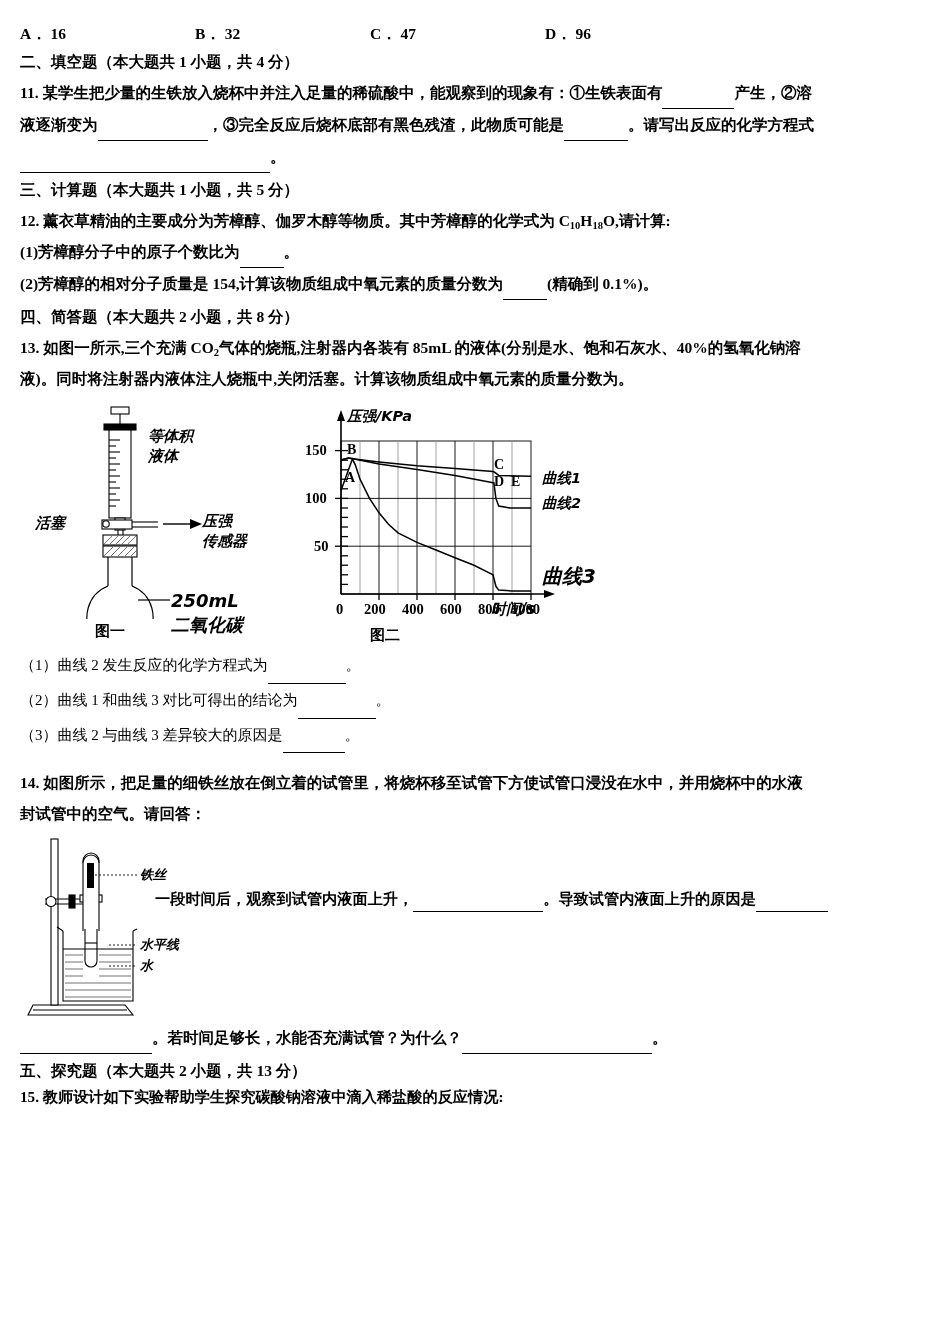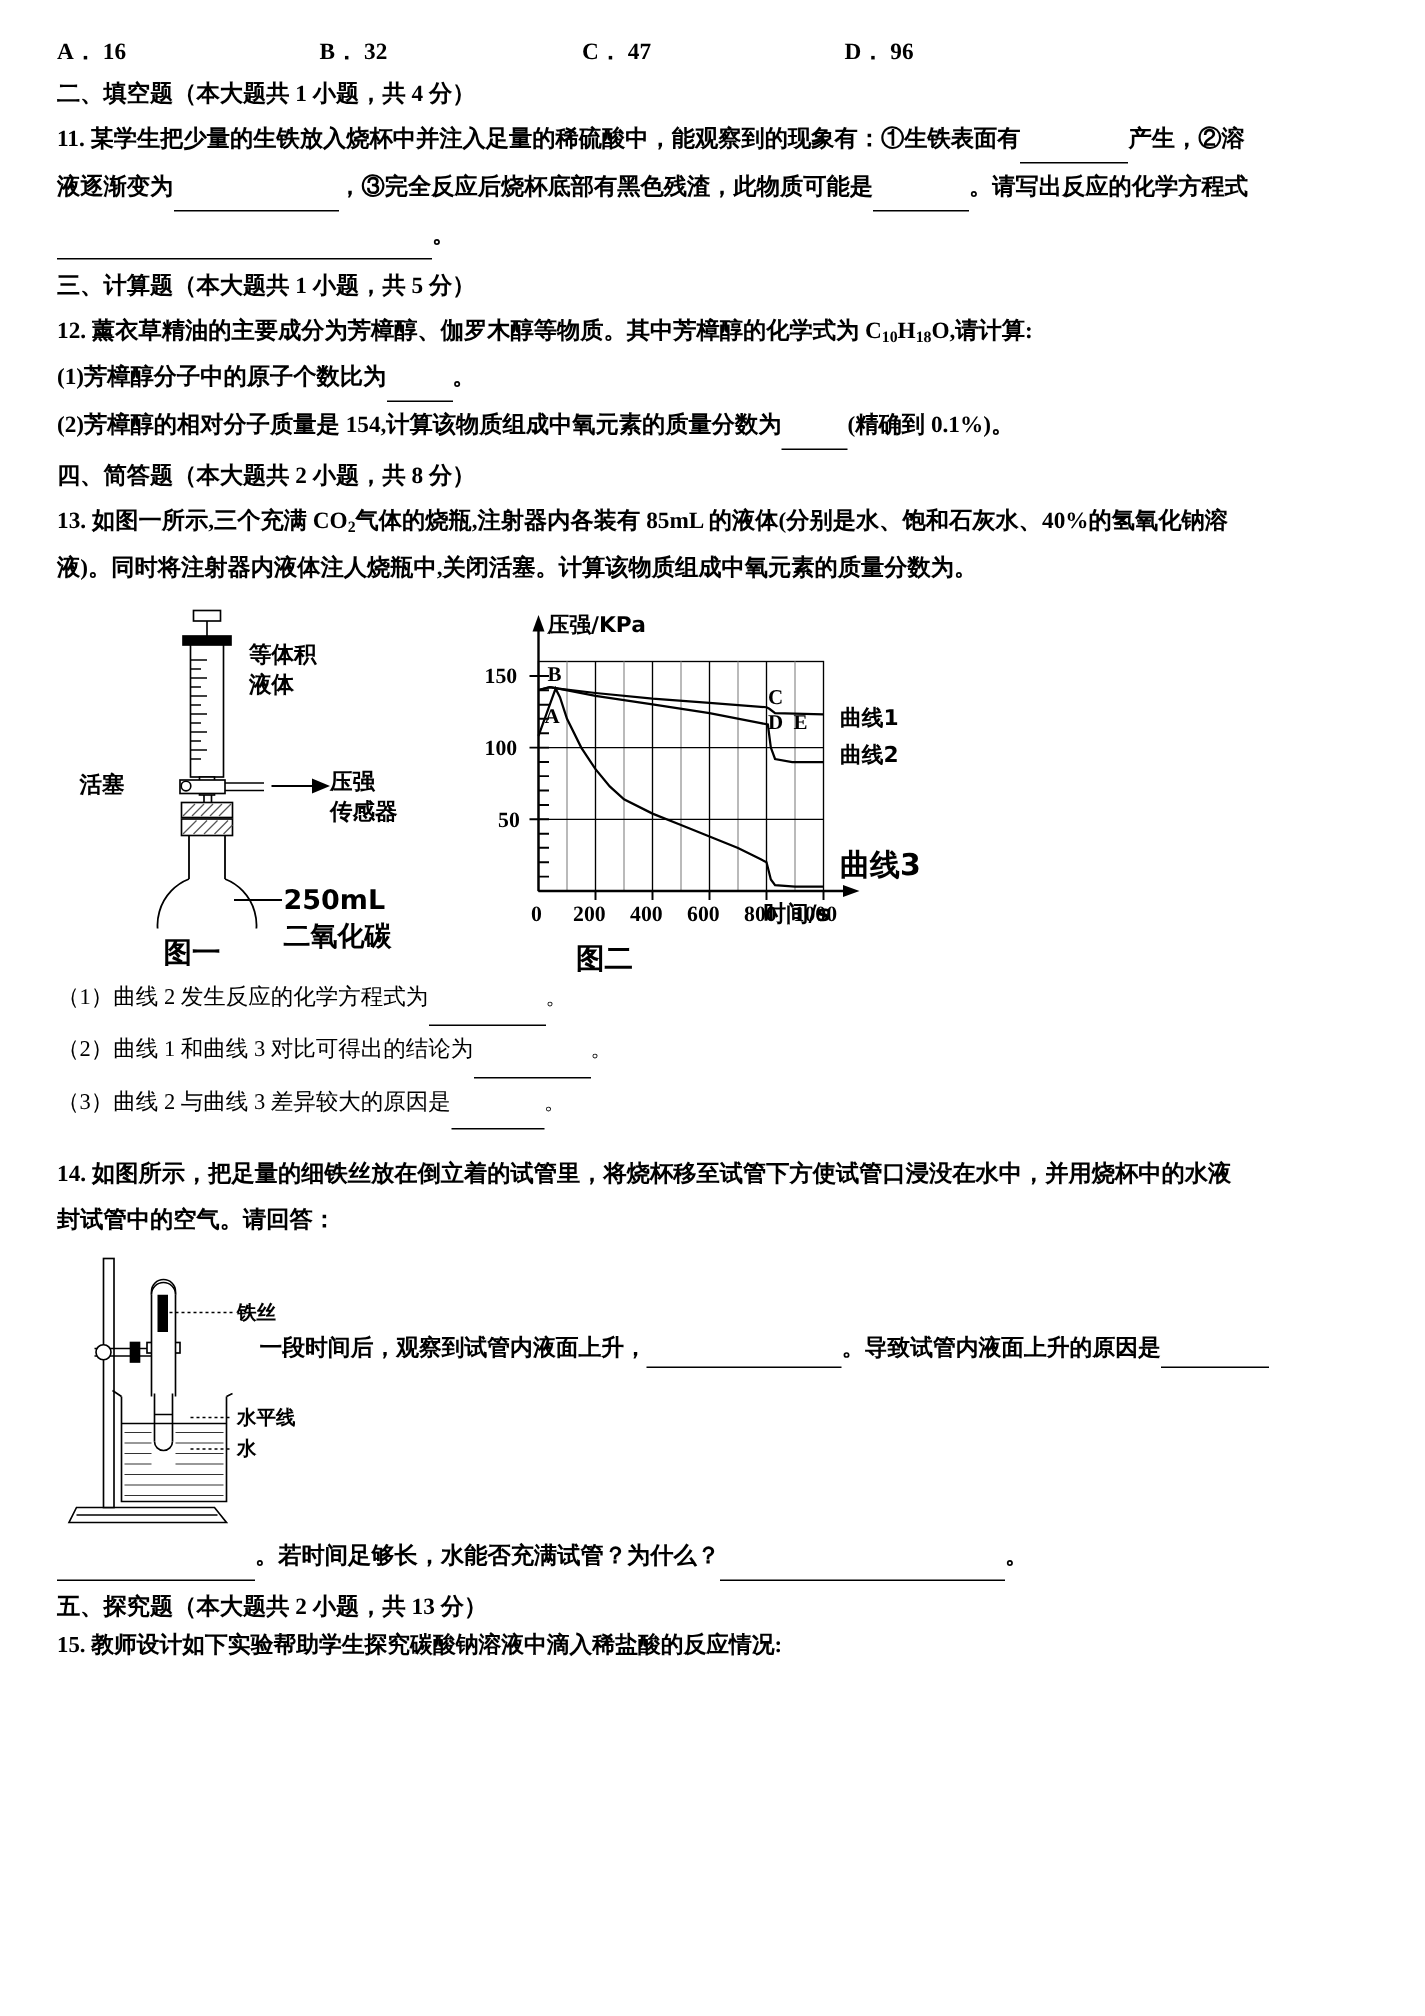--- a/index.html
+++ b/index.html
@@ -6,51 +6,51 @@
   html, body { margin: 0; padding: 0; }
   body {
     width: 950px;
     height: 1344px;
     background: #ffffff;
     font-family: "Liberation Serif", "DejaVu Serif", serif;
     color: #000000;
     position: relative;
     overflow: hidden;
   }
-  .page { position: relative; width: 950px; height: 1344px; padding: 0 38px; }
+  .page { position: relative; width: 950px; height: 1344px; padding: 0 20px; }
   .sec-head { font-weight: bold; font-size: 15.5px; margin: 7px 0 4px 0; }
   .q { font-weight: bold; font-size: 15.5px; line-height: 2.0; text-align: justify; }
   .q-norm { font-weight: bold; font-size: 15.2px; line-height: 1.45; }
   .blank { display: inline-block; border-bottom: 1.2px solid #000; vertical-align: baseline; }
   sub { font-size: 0.68em; vertical-align: -0.28em; }
 
   
   .options { display: flex; font-weight: bold; font-size: 15.5px; padding-top: 24px; }
   .opt { width: 175px; }
 
   
   .subq { font-weight: normal; font-size: 15px; line-height: 2.25; }
 
   
   .figure-row { position: relative; height: 245px; margin-top: 10px; }
   .fig1 { position: absolute; left: 10px; top: 0; width: 260px; height: 245px; }
   .fig2 { position: absolute; left: 275px; top: 0; width: 340px; height: 245px; }
-  .cap { font-weight: bold; font-size: 19px; text-align: center; }
+  .cap { font-weight: bold; font-size: 15px; text-align: center; }
 
   
   .cap1 { position: absolute; left: 55px; top: 218px; width: 70px; }
   .cap2 { position: absolute; left: 330px; top: 222px; width: 70px; }
 
   
   .figure3-row { position: relative; height: 195px; margin-top: 4px; }
   .fig3 { position: absolute; left: 5px; top: 0; width: 185px; height: 190px; }
   .fig3-text { position: absolute; left: 135px; top: 55px; width: 760px; font-weight: bold; font-size: 15.2px; line-height: 1.5; }
 
   svg { display: block; }
-  .cjk { font-family: "DejaVu Sans", "Liberation Sans", sans-serif; }
+  .cjk { font-family: "DejaVu Sans", "Liberation Sans", sans-serif; font-style: italic; }
 </style>
 </head>
 <body>
 
 <div class="page">
 
   <div class="options">
     <div class="opt">
       <span>A．</span>
       <span>16</span>

